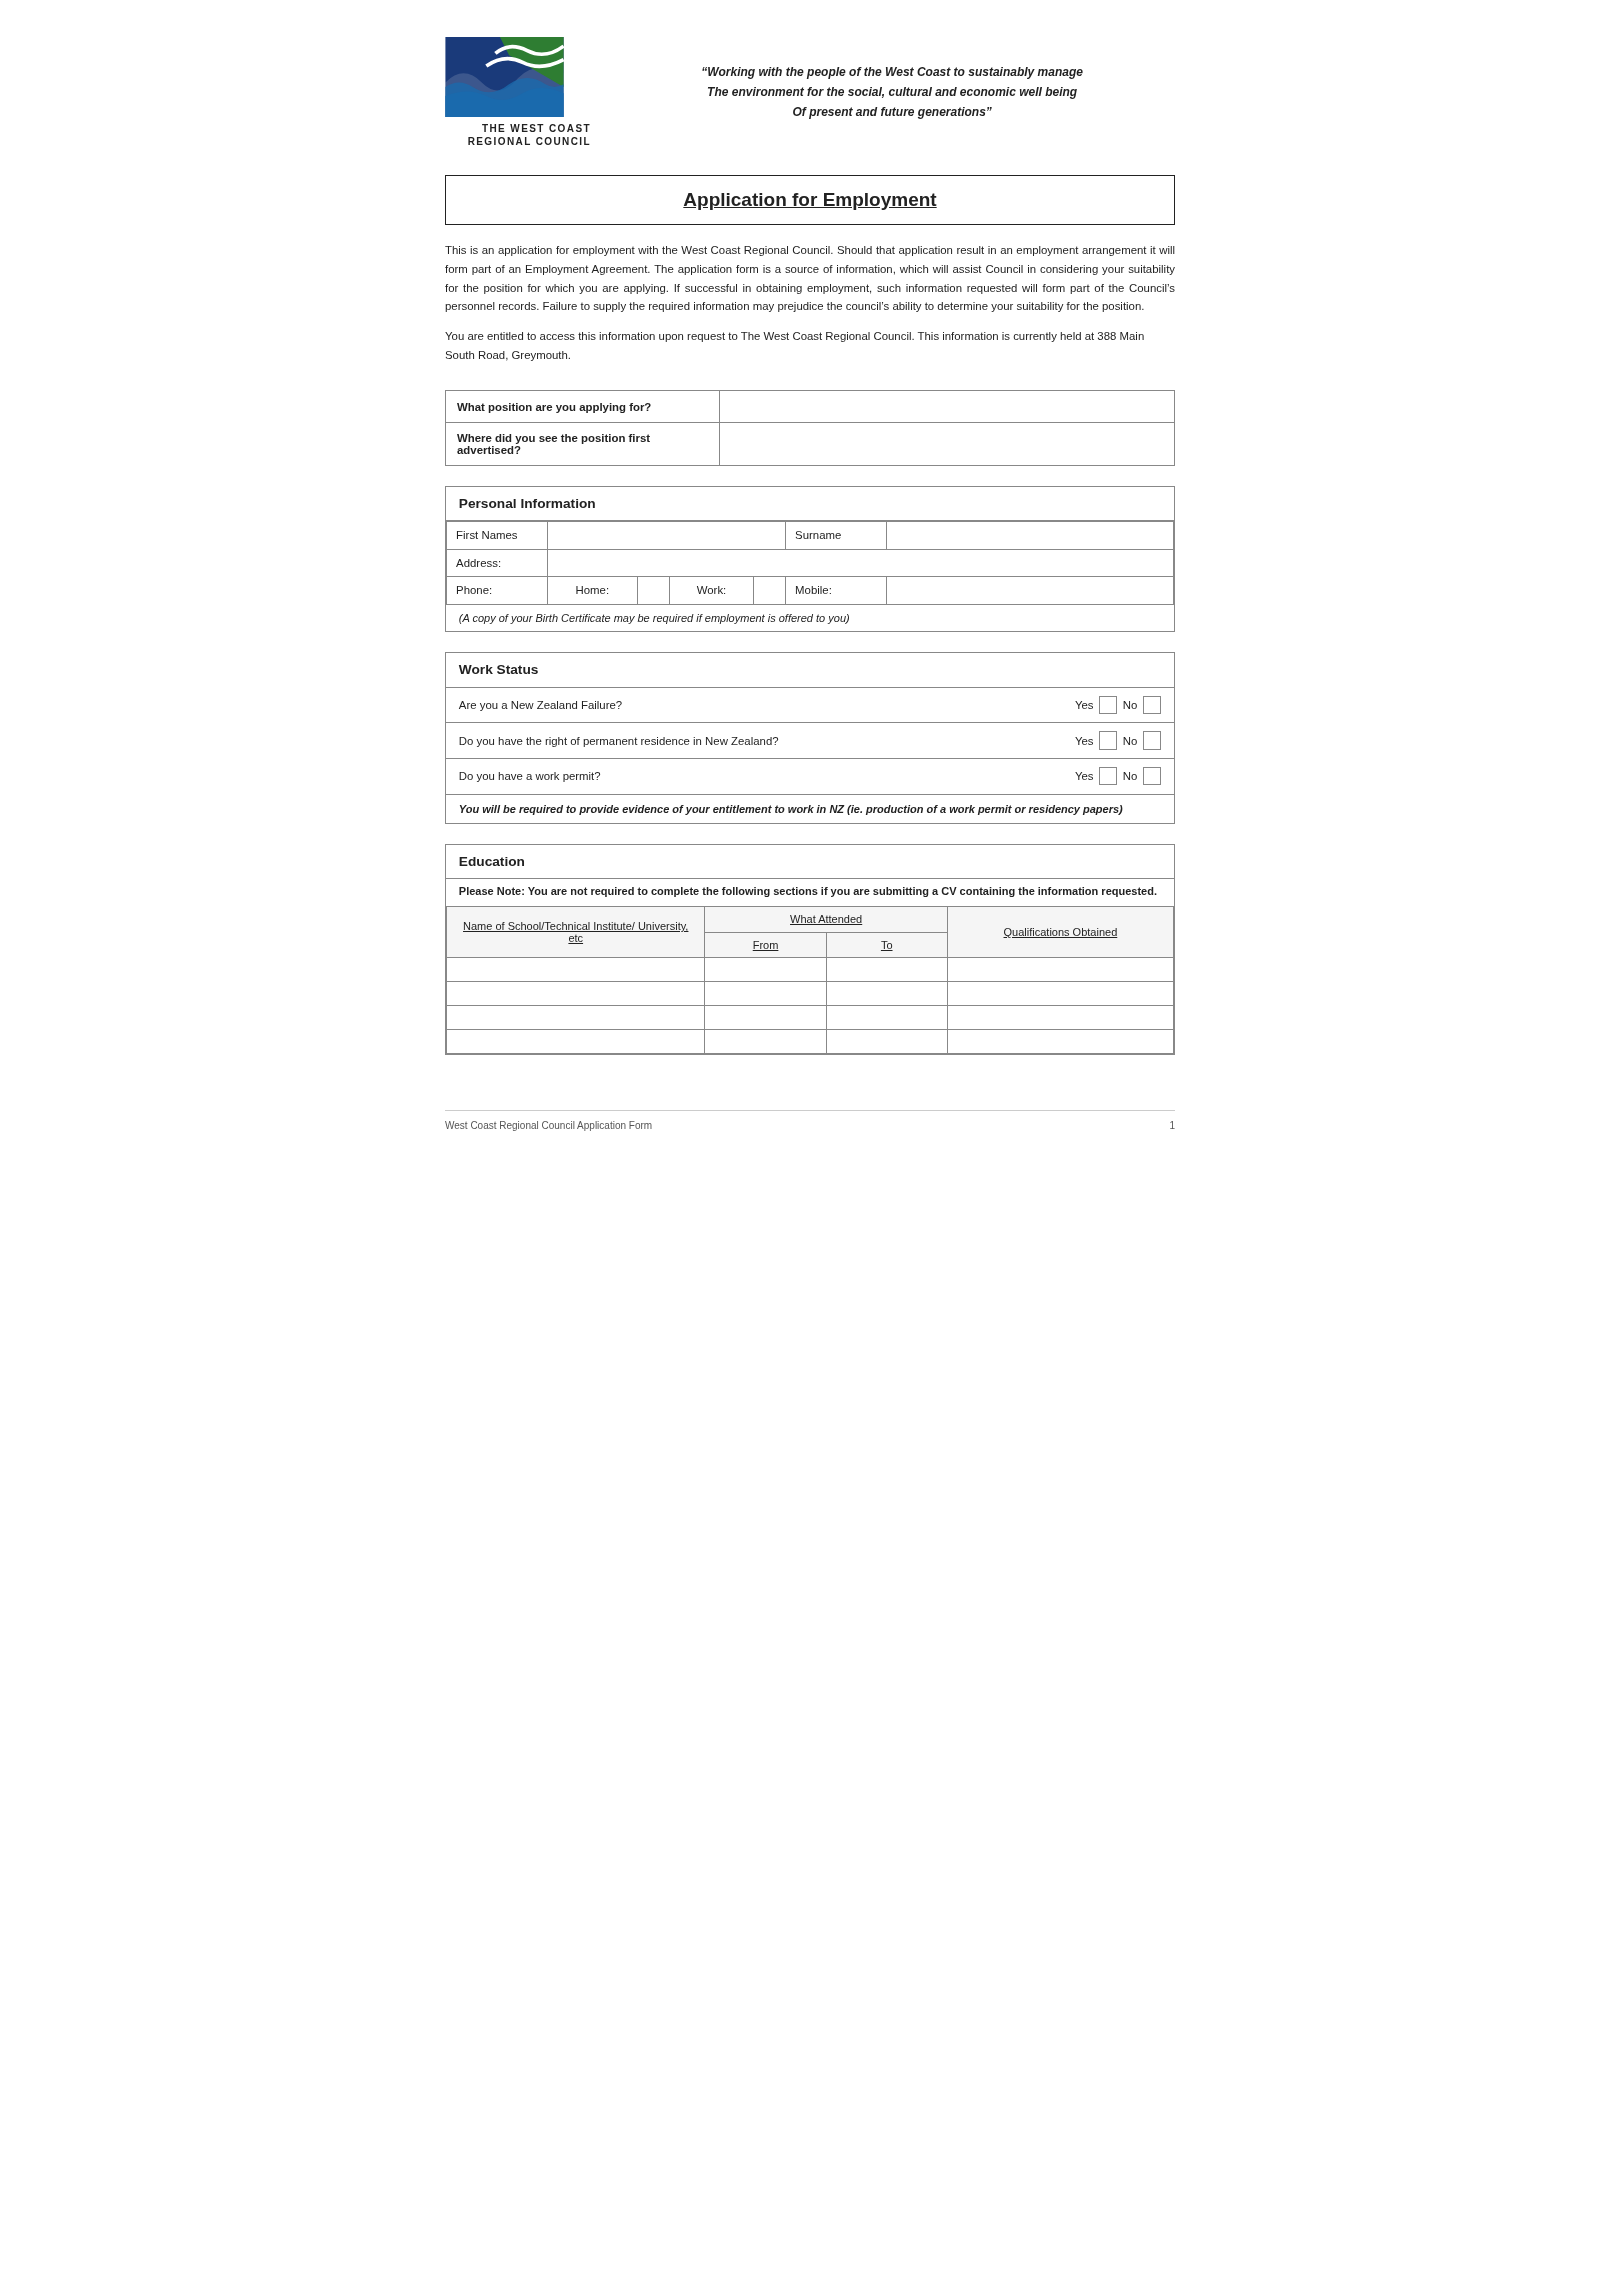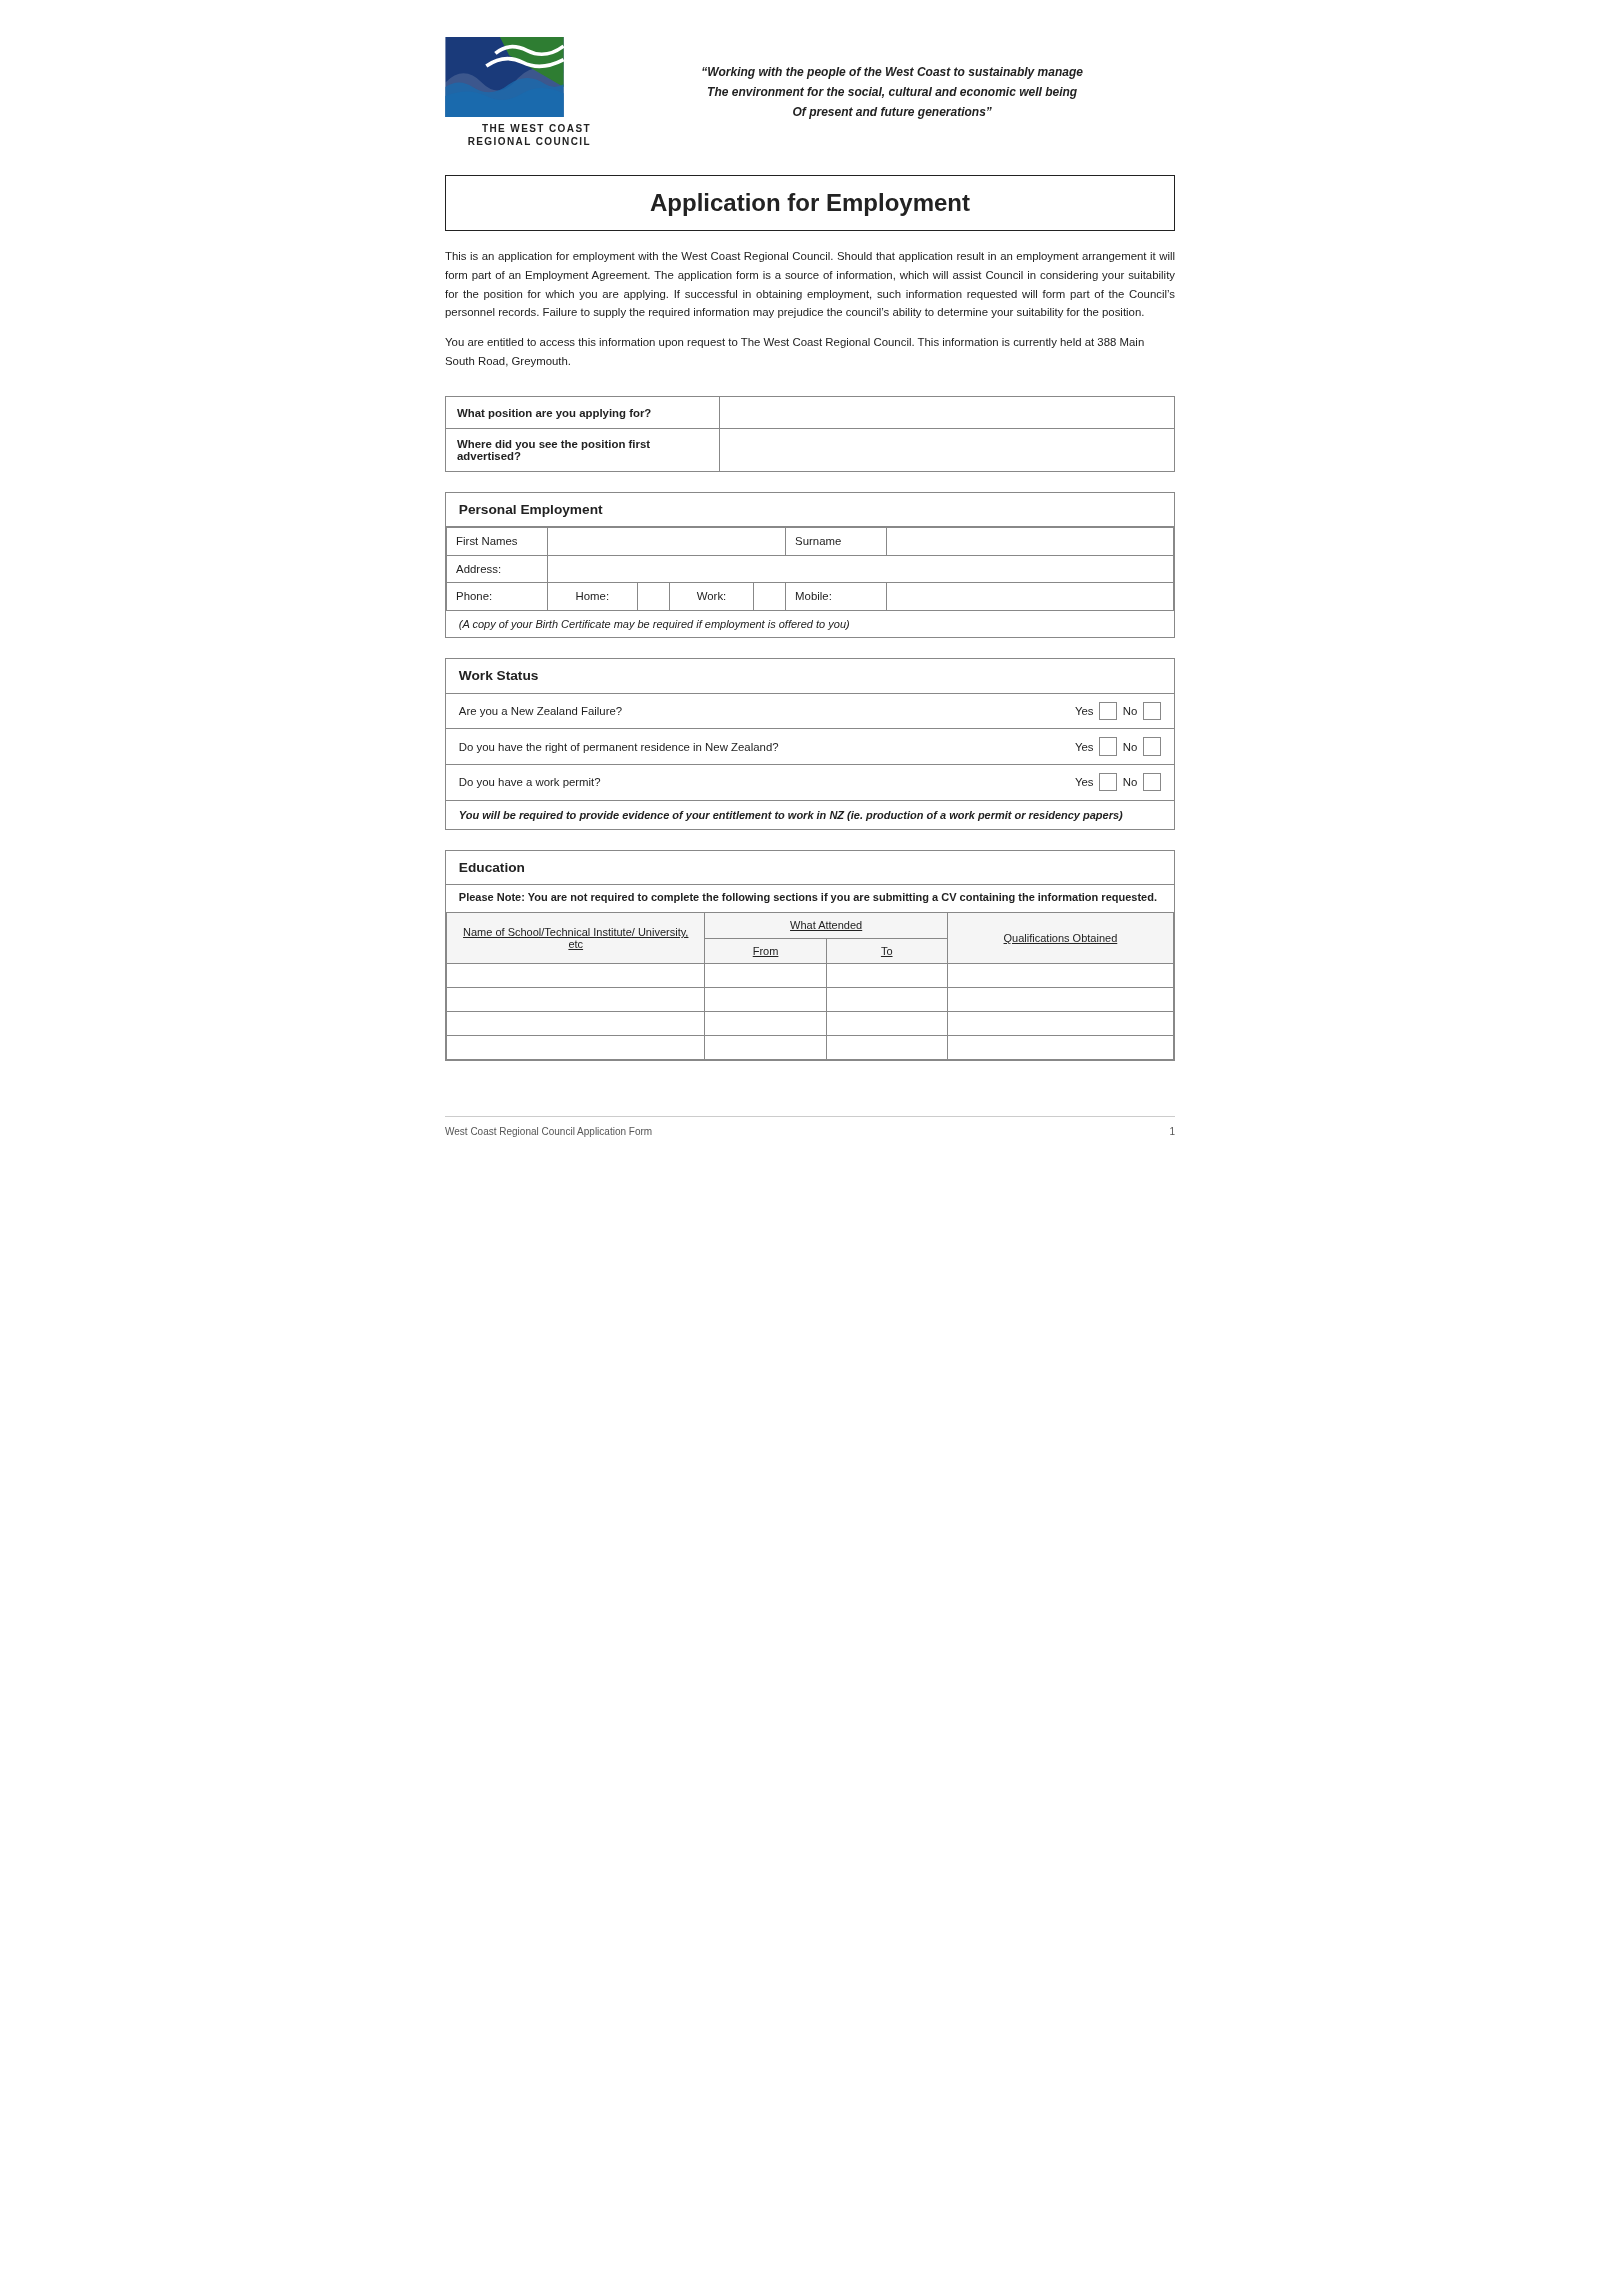--- a/index.html
+++ b/index.html
@@ -39,22 +39,23 @@
       line-height: 1.7;
       padding-left: 18.3px;
     }
     .page-title-section {
       border: 1.8px solid #222;
       text-align: center;
       padding: 12.8px 9.1px;
       margin-bottom: 16.4px;
     }
     .page-title-section h1 {
-      font-size: 24px;
-      font-weight: bold;
+      font-size: 19px;
+      font-weight: bold;
+      text-decoration: underline;
     }
     .intro-text {
       font-size: 11.4px;
       line-height: 1.65;
       text-align: justify;
       margin-bottom: 11px;
     }
     .access-text {
       font-size: 11.4px;
       line-height: 1.65;
@@ -223,21 +224,21 @@
     <div class="question-label">What position are you applying for?</div>
     <div class="question-answer"></div>
   </div>
   <div class="question-row">
     <div class="question-label">Where did you see the position first advertised?</div>
     <div class="question-answer"></div>
   </div>
 </div>
 
 <div class="section-box">
-  <div class="section-header">Personal Employment</div>
+  <div class="section-header">Personal Information</div>
   <table class="personal-table">
     <tbody>
         <tr>
       <td class="label">First Names</td>
       <td style="width:238px;"></td>
       <td class="label" style="width:73px;">Surname</td>
       <td></td>
     </tr>
     <tr>
       <td class="label">Address:</td>

